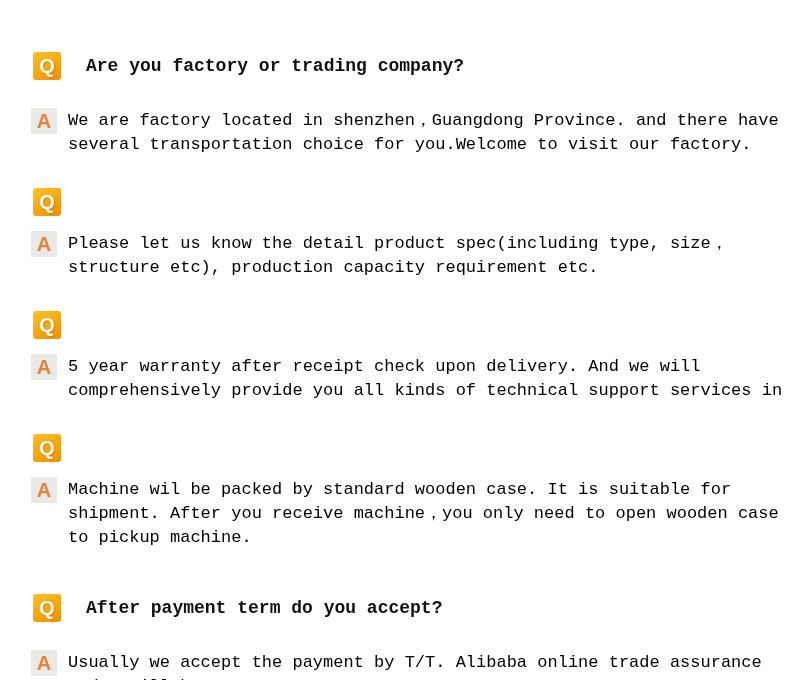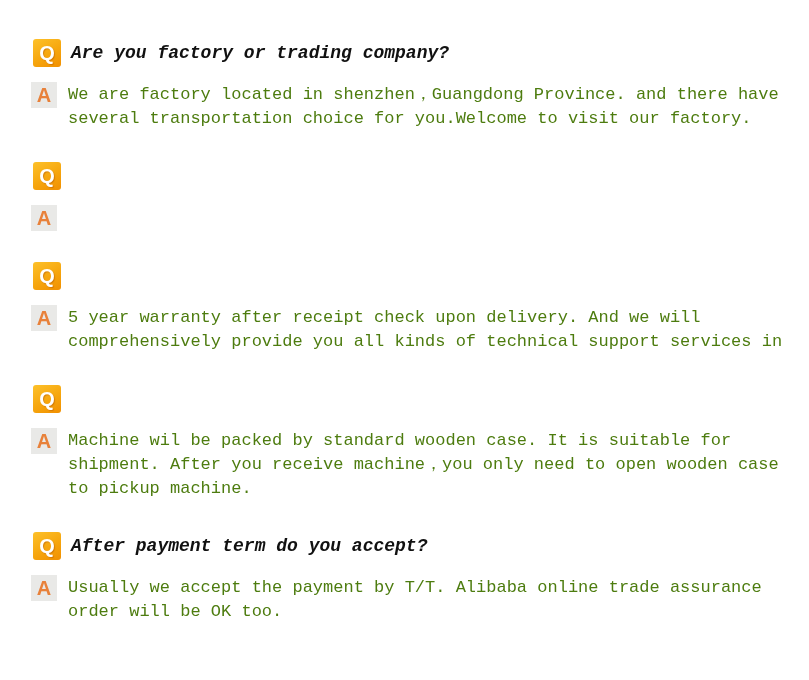--- a/index.html
+++ b/index.html
@@ -32,27 +32,26 @@
     color: #ffffff;
     font-family: "Liberation Sans", sans-serif;
     font-weight: bold;
     font-size: 20px;
     line-height: 28px;
     text-align: center;
     text-shadow: 1px 1px 1px rgba(186, 92, 0, 0.55);
     margin-right: 9px;
   }
   .q-text {
-    margin: 1px;
+    margin: 16px;
     font-family: "Liberation Mono", "DejaVu Sans Mono", monospace;
     font-weight: bold;
     font-size: 18px;
     line-height: 22px;
     color: #111111;
-    font-style: italic;
   }
   .a-row {
     display: flex;
     align-items: flex-start;
     margin-left: 31px;
     margin-bottom: 31px;
   }
   .a-icon {
     flex: 0 0 auto;
     width: 26px;
@@ -65,21 +64,21 @@
     line-height: 26px;
     text-align: center;
     margin-right: 11px;
   }
   .a-text {
     margin: 0;
     padding-top: 1px;
     font-family: "Liberation Mono", "DejaVu Sans Mono", monospace;
     font-size: 17px;
     line-height: 24px;
-    color: #4d7c0f;
+    color: #000000;
     white-space: pre-line;
   }
 </style>
 </head>
 <body>
 
 <div class="faq-section">
 
   <section class="qa-block">
     <div class="q-row">
@@ -92,20 +91,22 @@
 several transportation choice for you.Welcome to visit our factory.</p>
     </div>
   </section>
 
   <section class="qa-block">
     <div class="q-row">
       <span class="q-icon">Q</span>
     </div>
     <div class="a-row">
       <span class="a-icon">A</span>
+      <p class="a-text">Please let us know the detail product spec(including type, size，
+structure etc), production capacity requirement etc.</p>
     </div>
   </section>
 
   <section class="qa-block">
     <div class="q-row">
       <span class="q-icon">Q</span>
     </div>
     <div class="a-row">
       <span class="a-icon">A</span>
       <p class="a-text">5 year warranty after receipt check upon delivery. And we will

